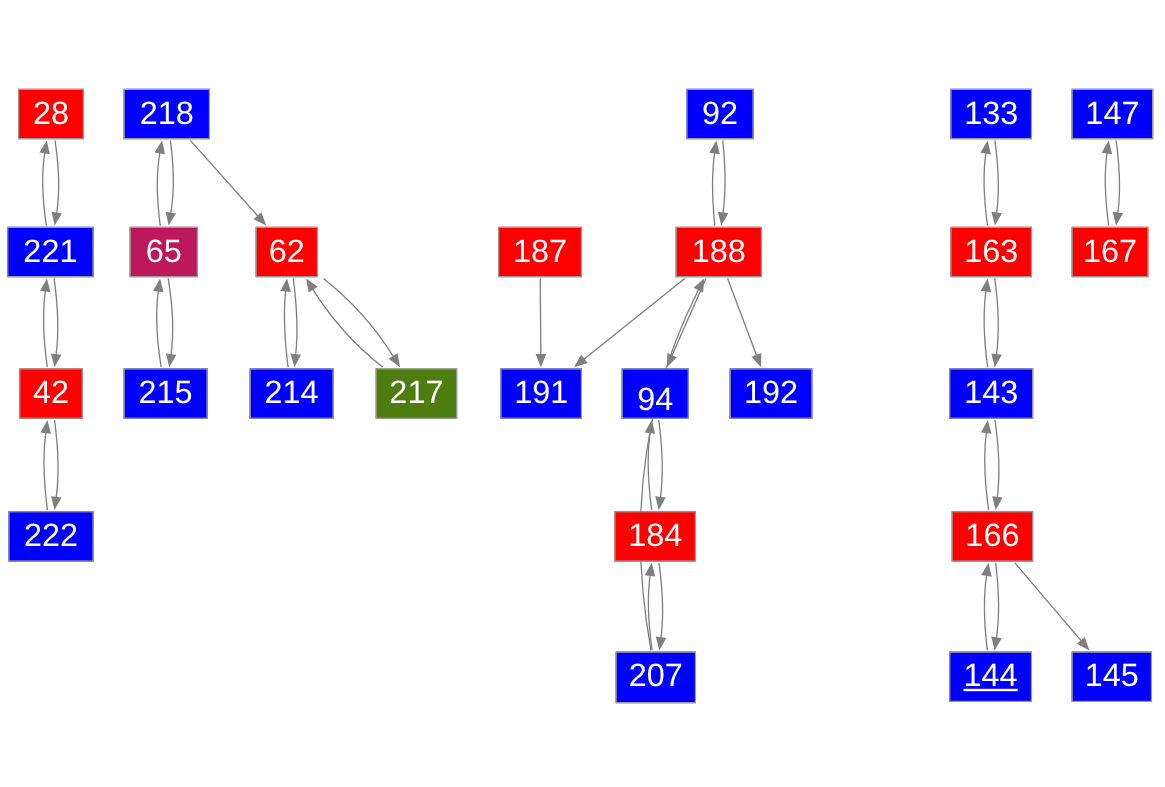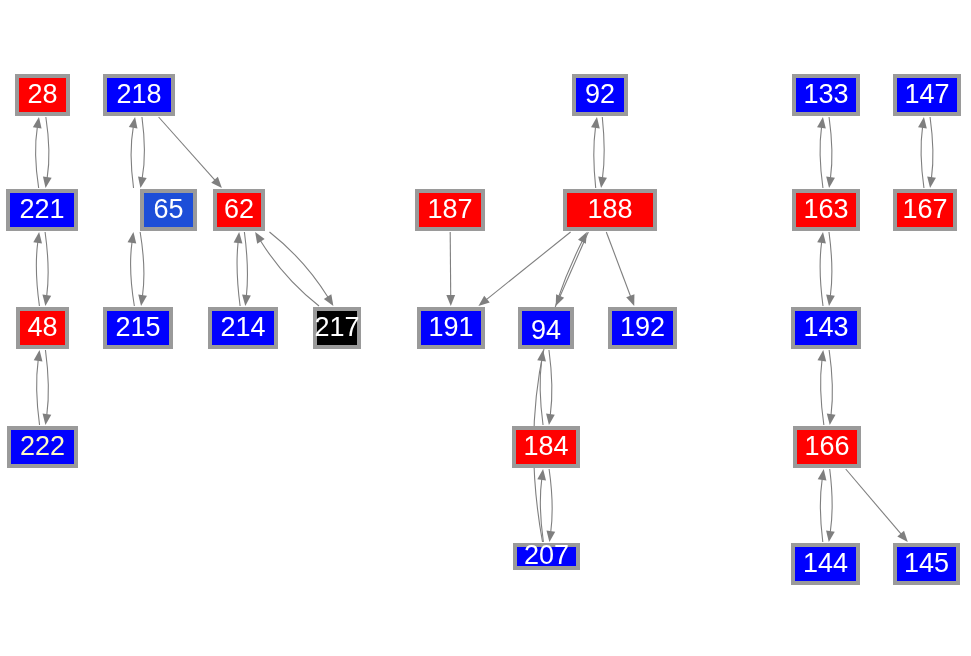--- a/index.html
+++ b/index.html
@@ -30,21 +30,21 @@
     position: absolute;
     box-sizing: border-box;
     display: flex;
     align-items: center;
     justify-content: center;
     color: #ffffff;
     font-family: "Liberation Sans", sans-serif;
     font-size: 27px;
     line-height: 1;
     letter-spacing: 0px;
-    border: 4px solid #701a75;
+    border: 1px solid #701a75;
     user-select: none;
   }
   .graph-node .node-label {
     display: block;
     transform: translateY(-1px);
   }
   .edge-path {
     fill: none;
     stroke: #7f7f7f;
     stroke-width: 1.1px;
@@ -146,48 +146,48 @@
       </div>
       <div class="graph-node" style="left: 792px; top: 74px; width: 68px; height: 42px; background: rgb(0, 0, 255); color: rgb(255, 255, 255); border-color: rgb(154, 154, 154);">
         <span class="node-label">133</span>
       </div>
       <div class="graph-node" style="left: 893px; top: 74px; width: 68px; height: 42px; background: rgb(0, 0, 255); color: rgb(255, 255, 255); border-color: rgb(154, 154, 154);">
         <span class="node-label">147</span>
       </div>
       <div class="graph-node" style="left: 6px; top: 189px; width: 72px; height: 42px; background: rgb(0, 0, 255); color: rgb(255, 255, 255); border-color: rgb(154, 154, 154);">
         <span class="node-label">221</span>
       </div>
-      <div class="graph-node" style="left: 108px; top: 189px; width: 57px; height: 42px; background: #1d4ed8; color: rgb(255, 255, 255); border-color: rgb(154, 154, 154); margin-left: 32px;">
+      <div class="graph-node" style="left: 108px; top: 189px; width: 57px; height: 42px; background: #be185d; color: rgb(255, 255, 255); border-color: rgb(154, 154, 154);">
         <span class="node-label">65</span>
       </div>
       <div class="graph-node" style="left: 213px; top: 189px; width: 52px; height: 42px; background: rgb(255, 0, 0); color: rgb(255, 255, 255); border-color: rgb(154, 154, 154);">
         <span class="node-label">62</span>
       </div>
       <div class="graph-node" style="left: 415px; top: 189px; width: 70px; height: 42px; background: rgb(255, 0, 0); color: rgb(255, 255, 255); border-color: rgb(154, 154, 154);">
         <span class="node-label">187</span>
       </div>
-      <div class="graph-node" style="left: 563px; top: 189px; width: 94px; height: 42px; background: rgb(255, 0, 0); color: rgb(255, 255, 255); border-color: rgb(154, 154, 154);">
+      <div class="graph-node" style="left: 563px; top: 189px; width: 72px; height: 42px; background: rgb(255, 0, 0); color: rgb(255, 255, 255); border-color: rgb(154, 154, 154);">
         <span class="node-label">188</span>
       </div>
       <div class="graph-node" style="left: 792px; top: 189px; width: 68px; height: 42px; background: rgb(255, 0, 0); color: rgb(255, 255, 255); border-color: rgb(154, 154, 154);">
         <span class="node-label">163</span>
       </div>
       <div class="graph-node" style="left: 893px; top: 189px; width: 64px; height: 42px; background: rgb(255, 0, 0); color: #ffffff; border-color: rgb(154, 154, 154);">
         <span class="node-label">167</span>
       </div>
       <div class="graph-node" style="left: 16px; top: 307px; width: 53px; height: 42px; background: rgb(255, 0, 0); color: rgb(255, 255, 255); border-color: rgb(154, 154, 154);">
-        <span class="node-label">48</span>
+        <span class="node-label">42</span>
       </div>
       <div class="graph-node" style="left: 103px; top: 307px; width: 70px; height: 42px; background: rgb(0, 0, 255); color: rgb(255, 255, 255); border-color: rgb(154, 154, 154);">
         <span class="node-label">215</span>
       </div>
       <div class="graph-node" style="left: 208px; top: 307px; width: 70px; height: 42px; background: rgb(0, 0, 255); color: rgb(255, 255, 255); border-color: rgb(154, 154, 154);">
         <span class="node-label">214</span>
       </div>
-      <div class="graph-node" style="left: 313px; top: 307px; width: 48px; height: 42px; background: #000000; color: rgb(255, 255, 255); border-color: rgb(154, 154, 154);">
+      <div class="graph-node" style="left: 313px; top: 307px; width: 68px; height: 42px; background: #4d7c0f; color: rgb(255, 255, 255); border-color: rgb(154, 154, 154);">
         <span class="node-label">217</span>
       </div>
       <div class="graph-node" style="left: 417px; top: 307px; width: 68px; height: 42px; background: rgb(0, 0, 255); color: rgb(255, 255, 255); border-color: rgb(154, 154, 154);">
         <span class="node-label">191</span>
       </div>
       <div class="graph-node" style="left: 518px; top: 307px; width: 56px; height: 42px; background: rgb(0, 0, 255); color: rgb(255, 255, 255); border-color: rgb(154, 154, 154); align-items: flex-end;">
         <span class="node-label">94</span>
       </div>
       <div class="graph-node" style="left: 608px; top: 307px; width: 69px; height: 42px; background: rgb(0, 0, 255); color: rgb(255, 255, 255); border-color: rgb(154, 154, 154);">
         <span class="node-label">192</span>
@@ -197,23 +197,23 @@
       </div>
       <div class="graph-node" style="left: 7px; top: 426px; width: 71px; height: 42px; background: rgb(0, 0, 255); color: #fef9c3; border-color: rgb(154, 154, 154); justify-content: center;">
         <span class="node-label">222</span>
       </div>
       <div class="graph-node" style="left: 512px; top: 426px; width: 68px; height: 42px; background: rgb(255, 0, 0); color: rgb(255, 255, 255); border-color: rgb(154, 154, 154);">
         <span class="node-label">184</span>
       </div>
       <div class="graph-node" style="left: 793px; top: 426px; width: 68px; height: 42px; background: rgb(255, 0, 0); color: rgb(255, 255, 255); border-color: rgb(154, 154, 154);">
         <span class="node-label">166</span>
       </div>
-      <div class="graph-node" style="left: 513px; top: 543px; width: 67px; height: 27px; background: rgb(0, 0, 255); color: rgb(255, 255, 255); border-color: rgb(154, 154, 154);">
+      <div class="graph-node" style="left: 513px; top: 543px; width: 67px; height: 43px; background: rgb(0, 0, 255); color: rgb(255, 255, 255); border-color: rgb(154, 154, 154);">
         <span class="node-label">207</span>
       </div>
-      <div class="graph-node" style="left: 791px; top: 543px; width: 69px; height: 42px; background: rgb(0, 0, 255); color: rgb(255, 255, 255); border-color: rgb(154, 154, 154);">
+      <div class="graph-node" style="left: 791px; top: 543px; width: 69px; height: 42px; background: rgb(0, 0, 255); color: rgb(255, 255, 255); border-color: rgb(154, 154, 154); text-decoration: underline;">
         <span class="node-label">144</span>
       </div>
       <div class="graph-node" style="left: 893px; top: 543px; width: 67px; height: 42px; background: rgb(0, 0, 255); color: rgb(255, 255, 255); border-color: rgb(154, 154, 154);">
         <span class="node-label">145</span>
       </div>
     </div>
 </div>
 
 </body></html>

